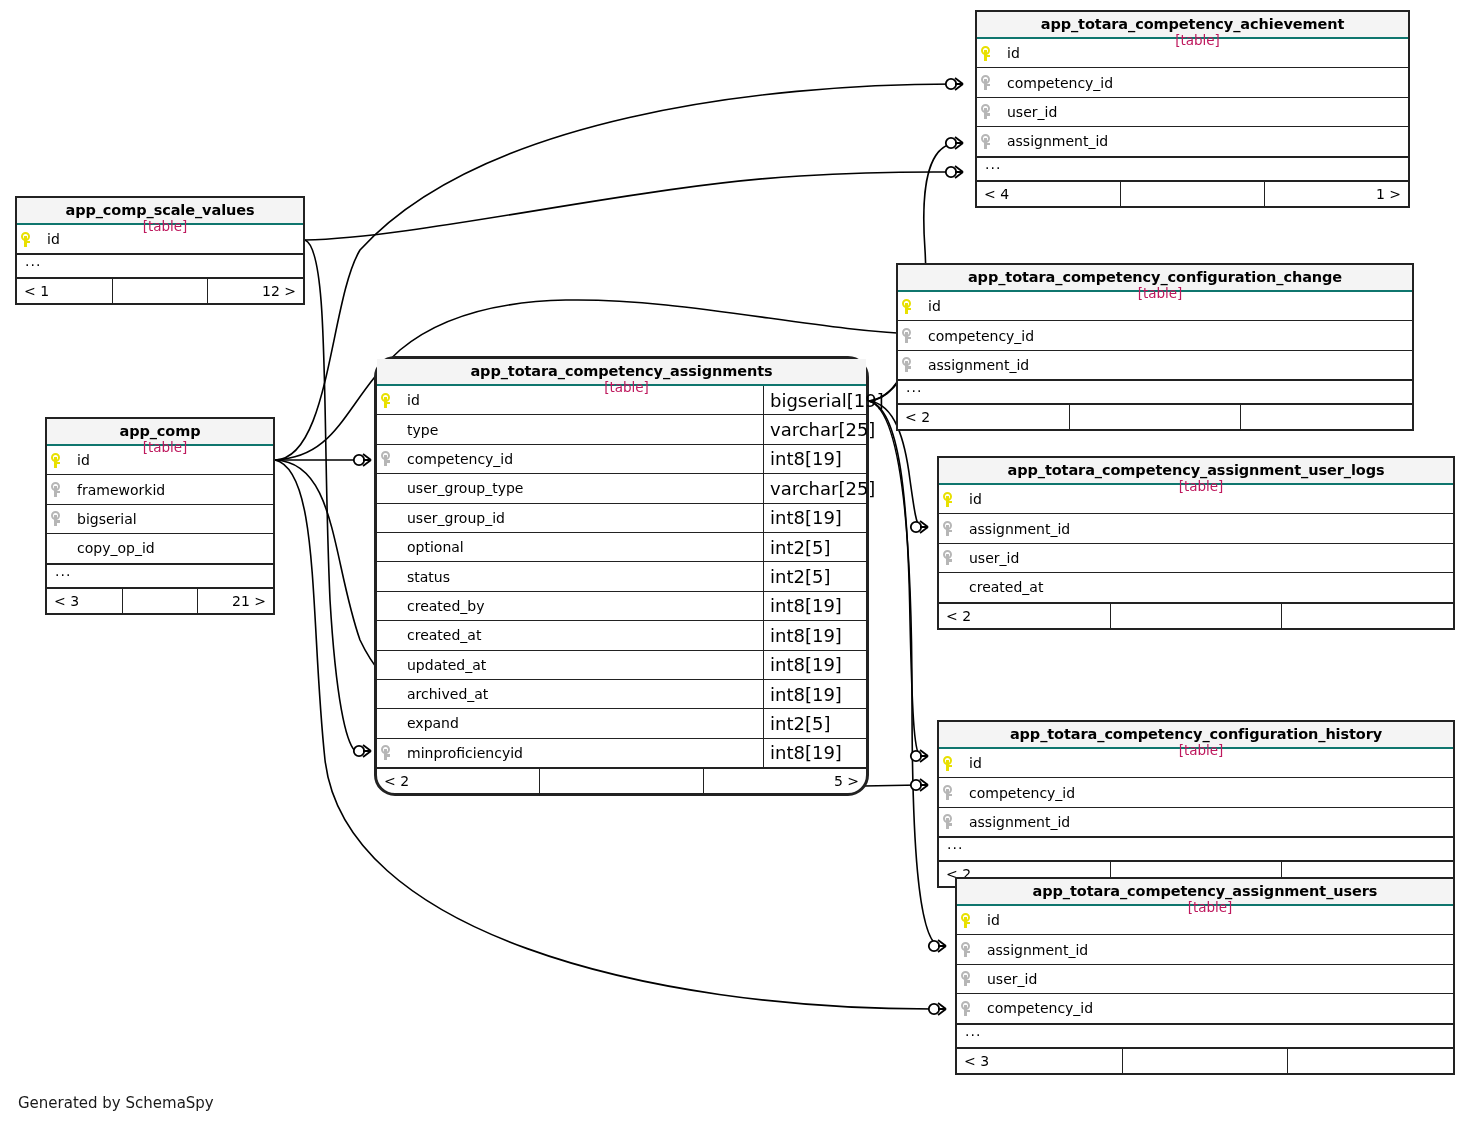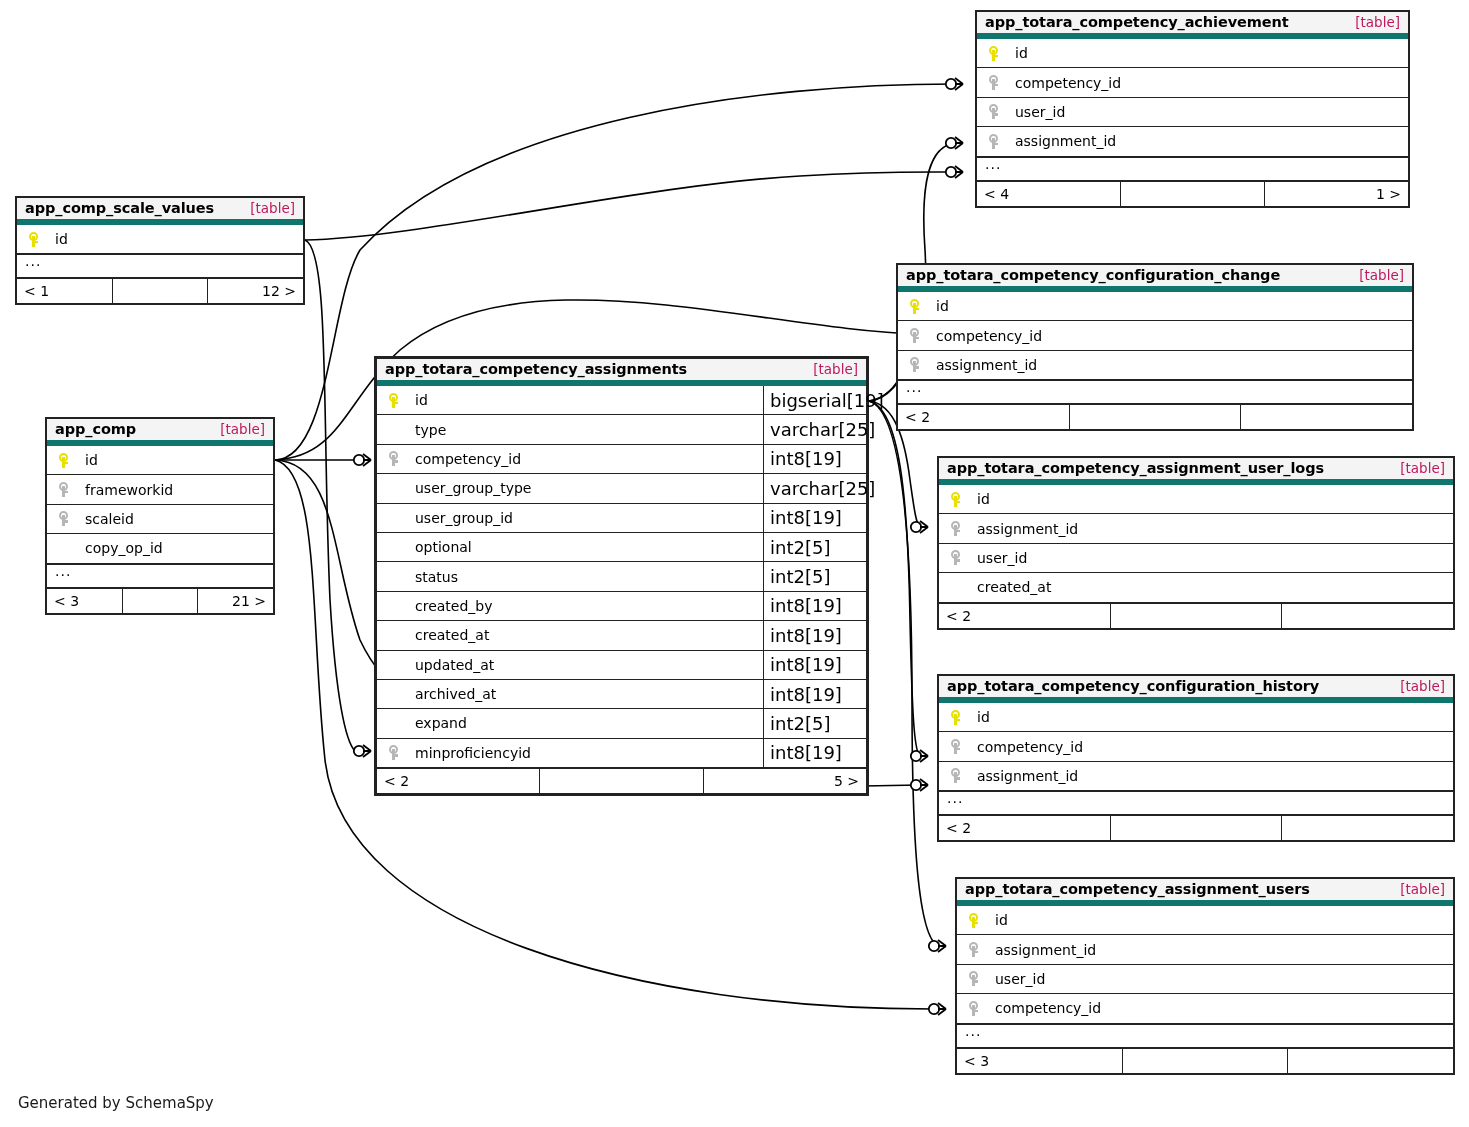--- a/index.html
+++ b/index.html
@@ -2,32 +2,32 @@
 <html><head>
 <meta charset="utf-8">
 <style>
   html,body{margin:0;padding:0;background:#ffffff;}
   body{font-family:"DejaVu Sans","Liberation Sans",sans-serif;}
   #canvas{position:relative;width:1469px;height:1127px;overflow:hidden;background:#fff;}
 
   svg.edges{position:absolute;left:0;top:0;width:1469px;height:1127px;pointer-events:none;}
 
   .table{position:absolute;background:#ffffff;border:2px solid #222;box-sizing:border-box;}
-  .table.thick{border-width:3px;}
+  .table.thick{border-width:3px;border-radius:21px;}
 
   .thead{display:flex;align-items:center;justify-content:space-between;
-         background:#f4f4f4;border-bottom:6px solid #0f766e;
-         padding:4px 8px 5px 8px;box-sizing:border-box;height:27px;}
+         background:#f4f4f4;border-bottom:2px solid #0f766e;
+         padding:4px 8px 5px 8px;box-sizing:border-box;height:27px;flex-direction:column;}
   .tname{font-weight:bold;font-size:14.5px;color:#000;letter-spacing:-0.1px;white-space:nowrap;}
   .ttag{font-size:13.5px;color:#be185d;white-space:nowrap;padding-left:10px;}
 
   .col{display:flex;align-items:center;border-bottom:1px solid #222;height:29.4px;
        box-sizing:border-box;position:relative;}
   .col:last-of-type{border-bottom:none;}
-  .colmain{display:flex;align-items:center;flex:1;min-width:0;padding-left:12px;box-sizing:border-box;}
+  .colmain{display:flex;align-items:center;flex:1;min-width:0;padding-left:4px;box-sizing:border-box;}
   .keyslot{width:22px;display:flex;align-items:center;justify-content:flex-start;flex:none;}
   .cname{font-size:14px;color:#000;white-space:nowrap;padding-left:4px;}
   .ctype{font-size:18px;color:#000;white-space:nowrap;padding:0 6px 0 6px;
          border-left:1px solid #222;display:flex;align-items:center;height:100%;
          box-sizing:border-box;width:103px;flex:none;}
 
   .ellipsis{display:flex;align-items:center;height:24px;border-top:1px solid #222;
             border-bottom:1px solid #222;padding-left:8px;box-sizing:border-box;
             font-size:14px;color:#000;letter-spacing:1px;}
   .ellipsis span{position:relative;top:-5px;}
@@ -160,21 +160,21 @@
         </div>
         <div class="col">
           <span class="colmain">
             <span class="keyslot">
               <span class="keyico fk">
                 <b></b>
                 <i></i>
                 <u></u>
               </span>
             </span>
-            <span class="cname">scaleid</span>
+            <span class="cname">bigserial</span>
           </span>
         </div>
         <div class="col">
           <span class="colmain">
             <span class="keyslot"></span>
             <span class="cname">copy_op_id</span>
           </span>
         </div>
         <div class="ellipsis">
           <span>...</span>
@@ -463,21 +463,21 @@
             <span class="keyslot"></span>
             <span class="cname">created_at</span>
           </span>
         </div>
         <div class="tfoot">
           <span class="fcell">&lt; 2</span>
           <span class="fcell mid"></span>
           <span class="fcell"></span>
         </div>
       </div>
-      <div class="table" style="left: 937px; top: 674px; width: 518px;">
+      <div class="table" style="left: 937px; top: 720px; width: 518px;">
         <div class="thead">
           <span class="tname">app_totara_competency_configuration_history</span>
           <span class="ttag">[table]</span>
         </div>
         <div class="col">
           <span class="colmain">
             <span class="keyslot">
               <span class="keyico pk">
                 <b></b>
                 <i></i>

